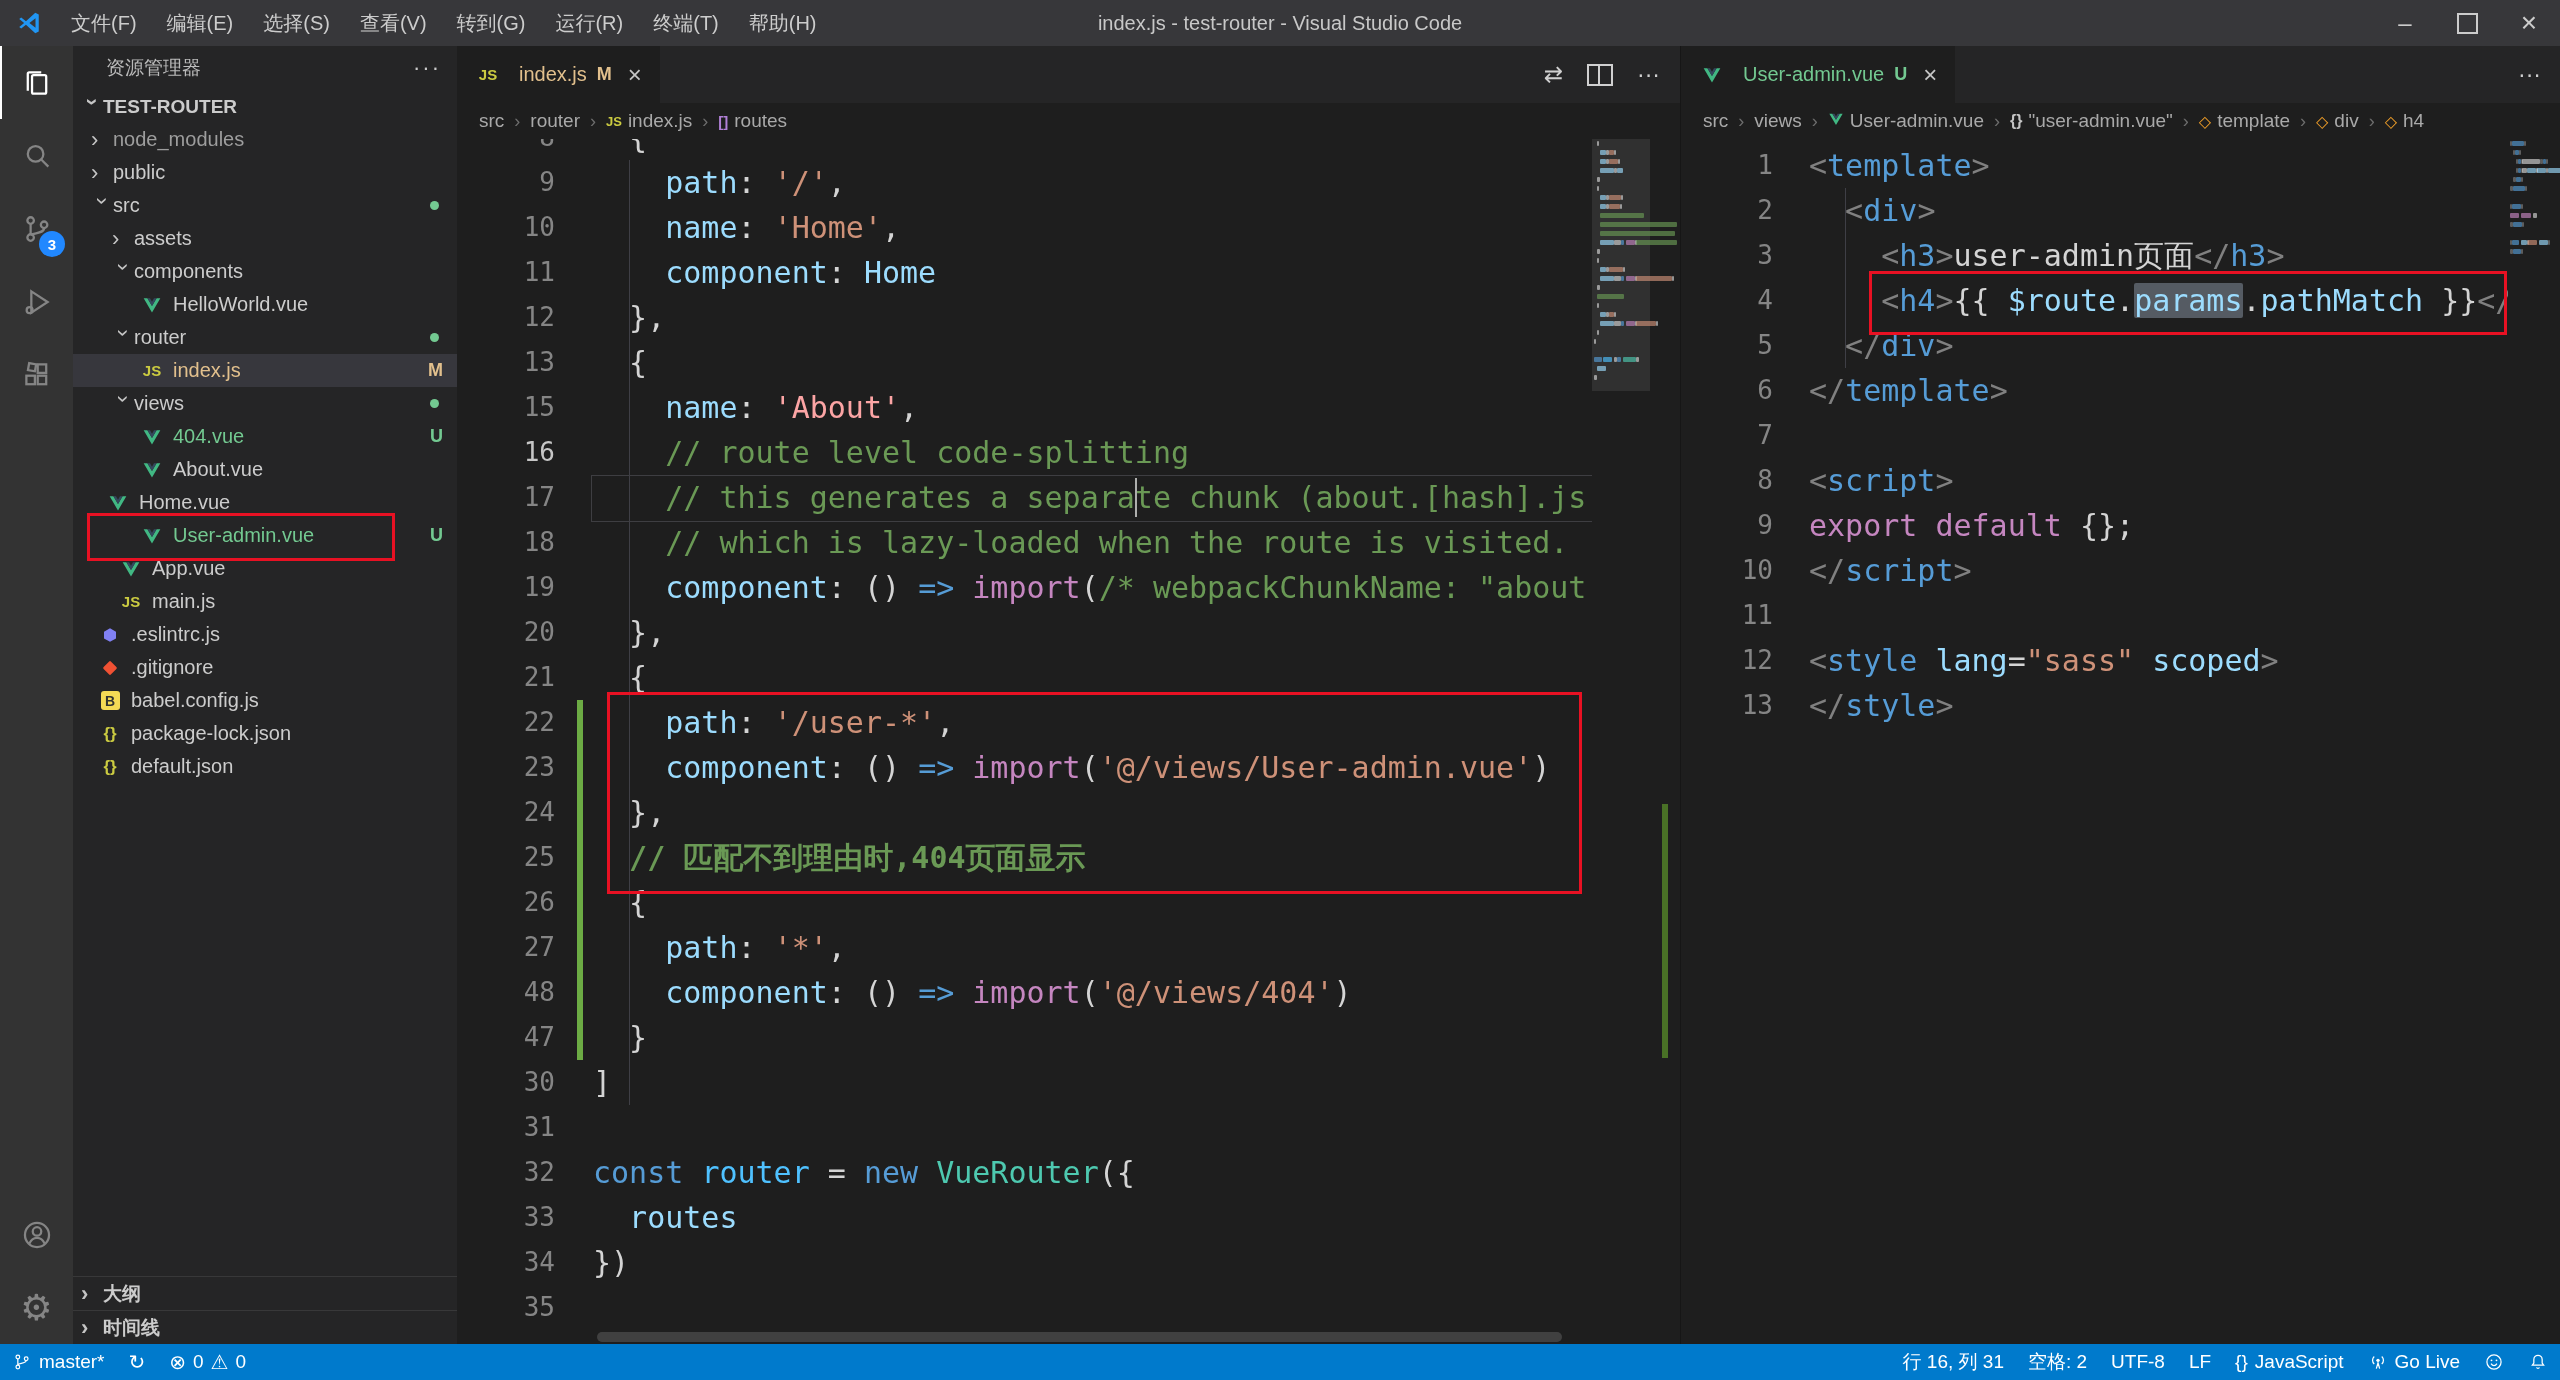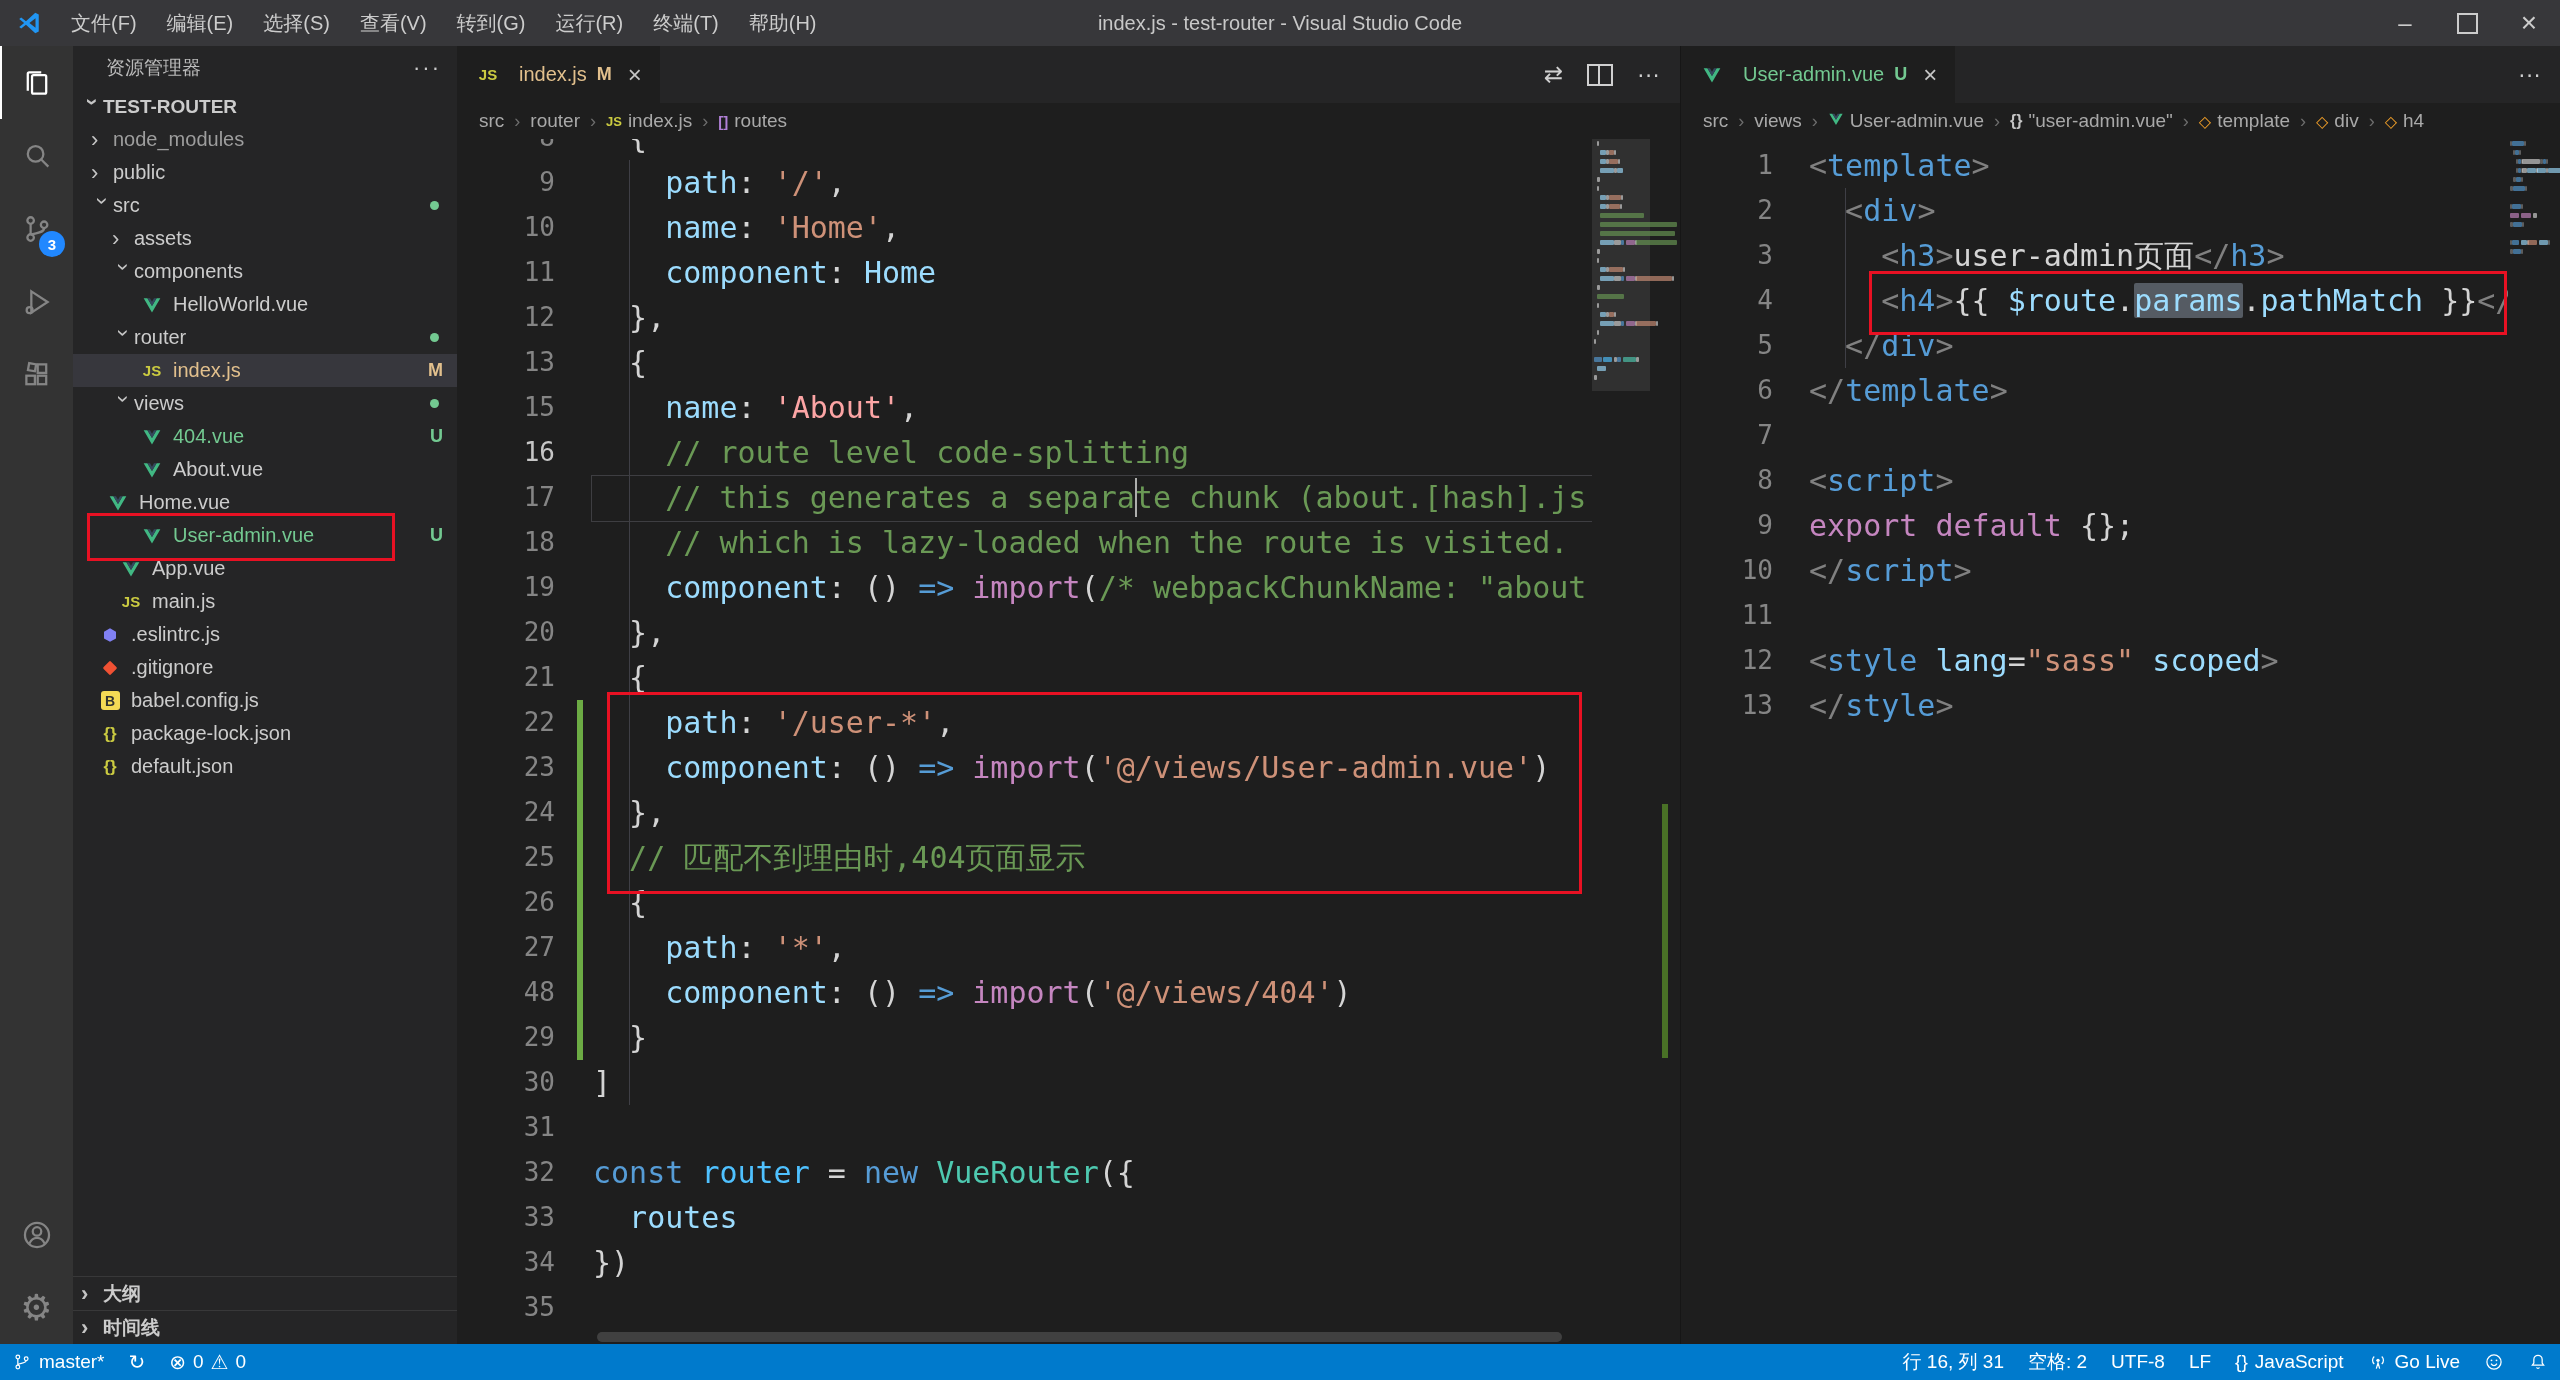--- a/index.html
+++ b/index.html
@@ -419,36 +419,36 @@
           <div class="crow">
             <span class="lnum">23</span>
             <span class="ctext"><span style="color: rgb(156, 220, 254);">    component</span><span style="color: rgb(212, 212, 212);">: () </span><span style="color: rgb(86, 156, 214);">=&gt;</span><span style="color: rgb(212, 212, 212);"> </span><span style="color: rgb(197, 134, 192);">import</span><span style="color: rgb(212, 212, 212);">(</span><span style="color: rgb(206, 145, 120);">'@/views/User-admin.vue'</span><span style="color: rgb(212, 212, 212);">)</span></span>
           </div>
           <div class="crow">
             <span class="lnum">24</span>
             <span class="ctext"><span style="color: rgb(212, 212, 212);">  },</span></span>
           </div>
           <div class="crow">
             <span class="lnum">25</span>
-            <span class="ctext"><span style="color: rgb(106, 153, 85);">  // 匹配不到理由时,404页面显示</span></span>
+            <span class="ctext"><span style="color: rgb(106, 153, 85); font-weight: bold;">  // 匹配不到理由时,404页面显示</span></span>
           </div>
           <div class="crow">
             <span class="lnum">26</span>
             <span class="ctext"><span style="color: rgb(212, 212, 212);">  {</span></span>
           </div>
           <div class="crow">
             <span class="lnum">27</span>
             <span class="ctext"><span style="color: rgb(156, 220, 254);">    path</span><span style="color: rgb(212, 212, 212);">: </span><span style="color: rgb(206, 145, 120);">'*'</span><span style="color: rgb(212, 212, 212);">,</span></span>
           </div>
           <div class="crow">
             <span class="lnum">48</span>
             <span class="ctext"><span style="color: rgb(156, 220, 254);">    component</span><span style="color: rgb(212, 212, 212);">: () </span><span style="color: rgb(86, 156, 214);">=&gt;</span><span style="color: rgb(212, 212, 212);"> </span><span style="color: rgb(197, 134, 192);">import</span><span style="color: rgb(212, 212, 212);">(</span><span style="color: rgb(206, 145, 120);">'@/views/404'</span><span style="color: rgb(212, 212, 212);">)</span></span>
           </div>
           <div class="crow">
-            <span class="lnum">29</span>
+            <span class="lnum">47</span>
             <span class="ctext"><span style="color: rgb(212, 212, 212);">  }</span></span>
           </div>
           <div class="crow">
             <span class="lnum">30</span>
             <span class="ctext"><span style="color: rgb(212, 212, 212);">]</span></span>
           </div>
           <div class="crow">
             <span class="lnum">31</span>
             <span class="ctext"></span>
           </div>

